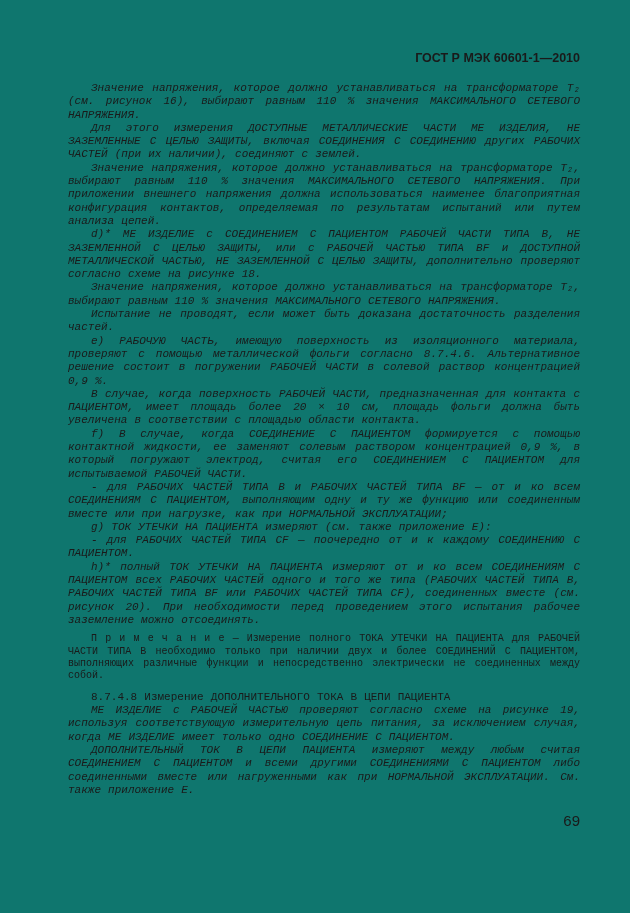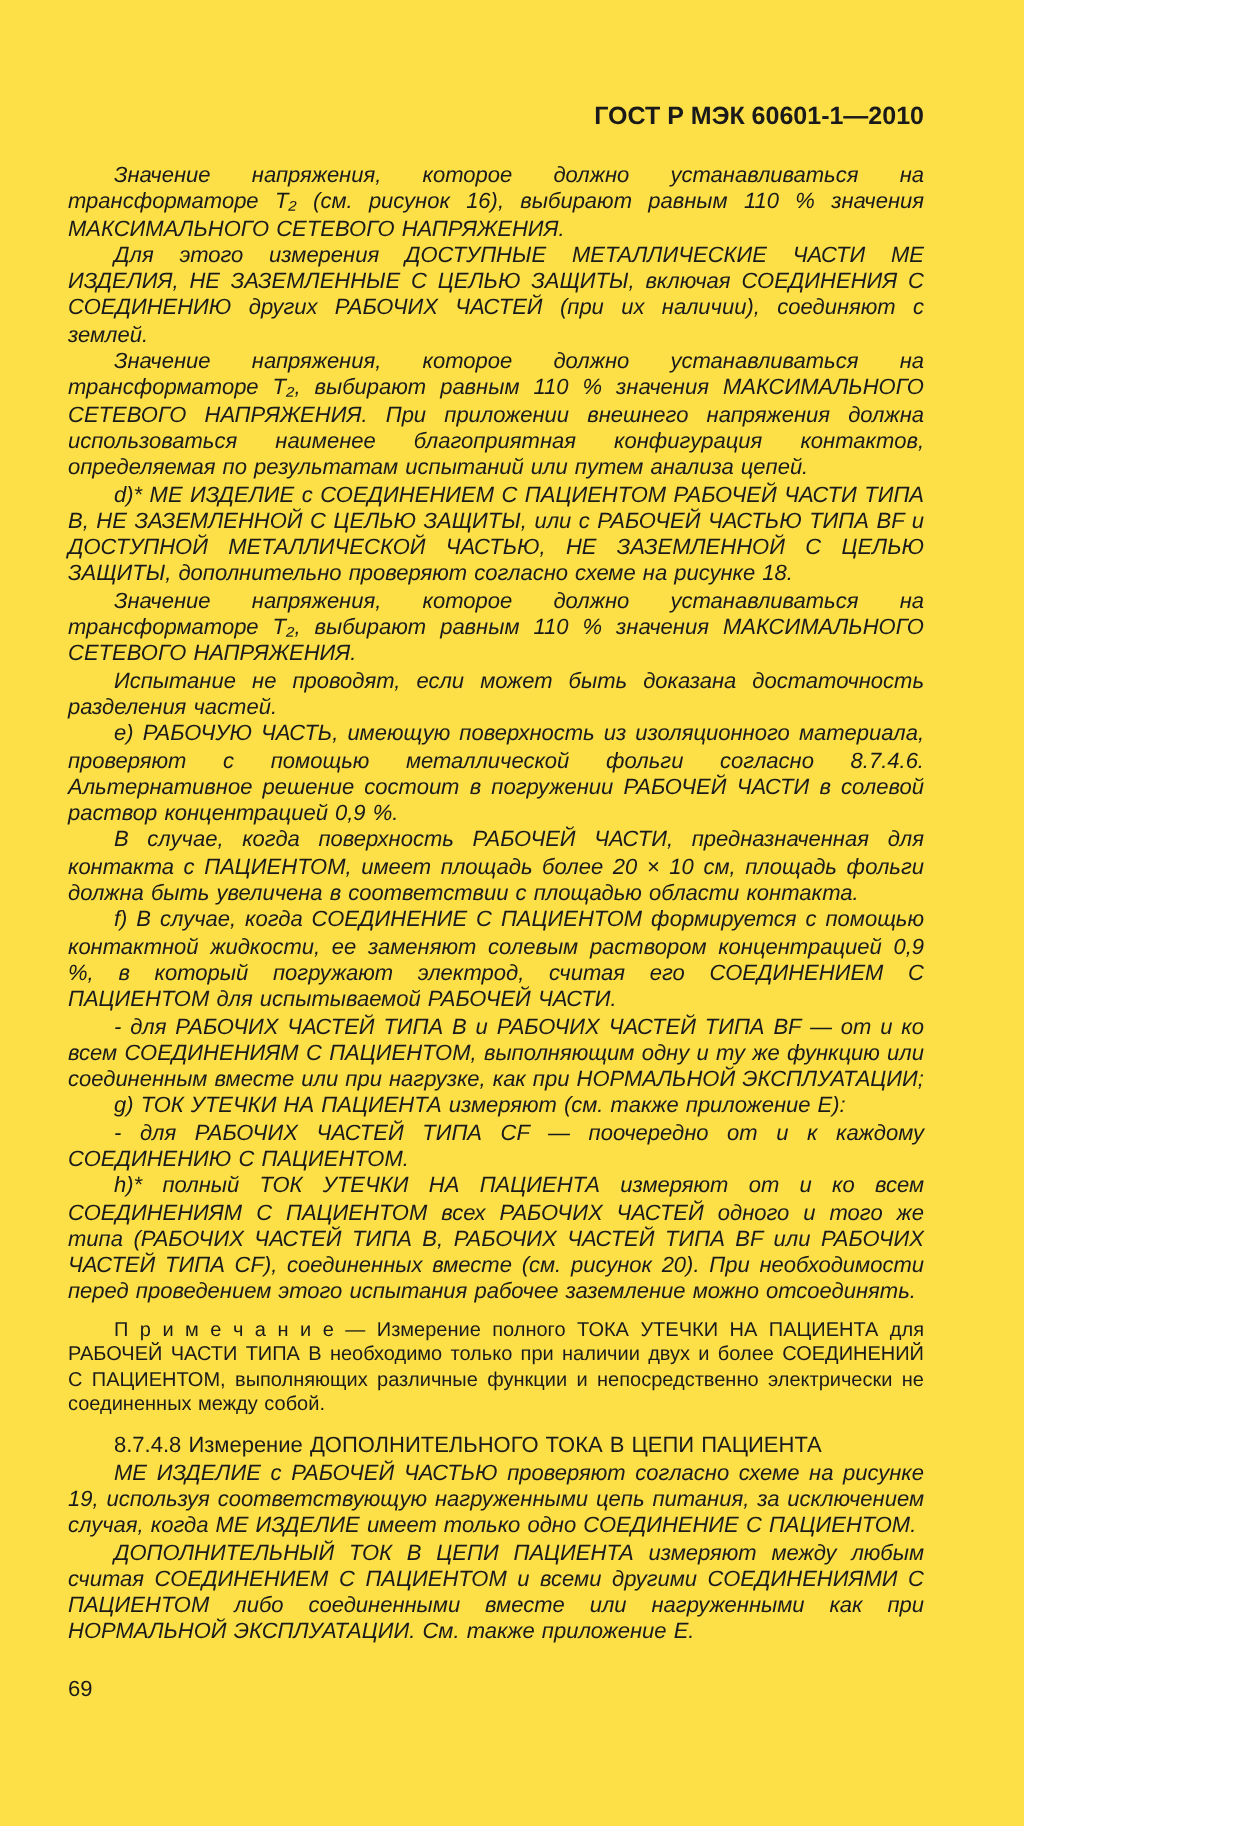--- a/index.html
+++ b/index.html
@@ -1,53 +1,55 @@
 <!DOCTYPE html>
 <html lang="ru"><head>
 <meta charset="utf-8">
 <style>
   * { margin: 0; padding: 0; box-sizing: border-box; }
   html, body { background: #ffffff; }
   .page {
-    width: 512px;
+    width: 630px;
     height: 913px;
-    background: #fde047;
+    background: #0f766e;
     color: #1a1a1a;
     font-family: "Liberation Sans", sans-serif;
-    padding: 52px 50px 0 34px;
+    padding: 52px 50px 0 68px;
     position: relative;
     overflow: hidden;
   }
   .doc-header {
     text-align: right;
     font-weight: bold;
     font-size: 12.5px;
     line-height: 13px;
     margin-bottom: 17px;
     font-style: normal;
   }
   .body-text p {
     font-style: italic;
     font-size: 11px;
     line-height: 13.3px;
     text-align: justify;
     text-indent: 23px;
     word-spacing: 0.5px;
+    font-family: Liberation Mono, monospace;
   }
   .body-text p.upright {
     font-style: normal;
   }
   .body-text p.note {
     font-style: normal;
     font-size: 10px;
     line-height: 12.4px;
     margin: 6px 0 8px 0;
   }
   .page-number {
-    font-size: 11px;
+    text-align: right;
+    font-size: 15px;
     font-style: normal;
     margin-top: 15px;
   }
 </style>
 </head>
 <body>
 
 <div class="page">
 
   <div class="doc-header">ГОСТ Р МЭК 60601-1—2010</div>
@@ -61,19 +63,19 @@
     <p>Испытание не проводят, если может быть доказана достаточность разделения частей.</p>
     <p>e) РАБОЧУЮ ЧАСТЬ, имеющую поверхность из изоляционного материала, проверяют с помощью металлической фольги согласно 8.7.4.6. Альтернативное решение состоит в погружении РАБОЧЕЙ ЧАСТИ в солевой раствор концентрацией 0,9 %.</p>
     <p>В случае, когда поверхность РАБОЧЕЙ ЧАСТИ, предназначенная для контакта с ПАЦИЕНТОМ, имеет площадь более 20 × 10 см, площадь фольги должна быть увеличена в соответствии с площадью области контакта.</p>
     <p>f) В случае, когда СОЕДИНЕНИЕ С ПАЦИЕНТОМ формируется с помощью контактной жидкости, ее заменяют солевым раствором концентрацией 0,9 %, в который погружают электрод, считая его СОЕДИНЕНИЕМ С ПАЦИЕНТОМ для испытываемой РАБОЧЕЙ ЧАСТИ.</p>
     <p>- для РАБОЧИХ ЧАСТЕЙ ТИПА B и РАБОЧИХ ЧАСТЕЙ ТИПА BF — от и ко всем СОЕДИНЕНИЯМ С ПАЦИЕНТОМ, выполняющим одну и ту же функцию или соединенным вместе или при нагрузке, как при НОРМАЛЬНОЙ ЭКСПЛУАТАЦИИ;</p>
     <p>g) ТОК УТЕЧКИ НА ПАЦИЕНТА измеряют (см. также приложение Е):</p>
     <p>- для РАБОЧИХ ЧАСТЕЙ ТИПА CF — поочередно от и к каждому СОЕДИНЕНИЮ С ПАЦИЕНТОМ.</p>
     <p>h)* полный ТОК УТЕЧКИ НА ПАЦИЕНТА измеряют от и ко всем СОЕДИНЕНИЯМ С ПАЦИЕНТОМ всех РАБОЧИХ ЧАСТЕЙ одного и того же типа (РАБОЧИХ ЧАСТЕЙ ТИПА B, РАБОЧИХ ЧАСТЕЙ ТИПА BF или РАБОЧИХ ЧАСТЕЙ ТИПА CF), соединенных вместе (см. рисунок 20). При необходимости перед проведением этого испытания рабочее заземление можно отсоединять.</p>
     <p class="note">П р и м е ч а н и е — Измерение полного ТОКА УТЕЧКИ НА ПАЦИЕНТА для РАБОЧЕЙ ЧАСТИ ТИПА B необходимо только при наличии двух и более СОЕДИНЕНИЙ С ПАЦИЕНТОМ, выполняющих различные функции и непосредственно электрически не соединенных между собой.</p>
     <p class="upright">8.7.4.8 Измерение ДОПОЛНИТЕЛЬНОГО ТОКА В ЦЕПИ ПАЦИЕНТА</p>
-    <p>МЕ ИЗДЕЛИЕ с РАБОЧЕЙ ЧАСТЬЮ проверяют согласно схеме на рисунке 19, используя соответствующую нагруженными цепь питания, за исключением случая, когда МЕ ИЗДЕЛИЕ имеет только одно СОЕДИНЕНИЕ С ПАЦИЕНТОМ.</p>
+    <p>МЕ ИЗДЕЛИЕ с РАБОЧЕЙ ЧАСТЬЮ проверяют согласно схеме на рисунке 19, используя соответствующую измерительную цепь питания, за исключением случая, когда МЕ ИЗДЕЛИЕ имеет только одно СОЕДИНЕНИЕ С ПАЦИЕНТОМ.</p>
     <p>ДОПОЛНИТЕЛЬНЫЙ ТОК В ЦЕПИ ПАЦИЕНТА измеряют между любым считая СОЕДИНЕНИЕМ С ПАЦИЕНТОМ и всеми другими СОЕДИНЕНИЯМИ С ПАЦИЕНТОМ либо соединенными вместе или нагруженными как при НОРМАЛЬНОЙ ЭКСПЛУАТАЦИИ. См. также приложение Е.</p>
   </div>
 
   <div class="page-number">69</div>
 
 </div>
 
 </body></html>

